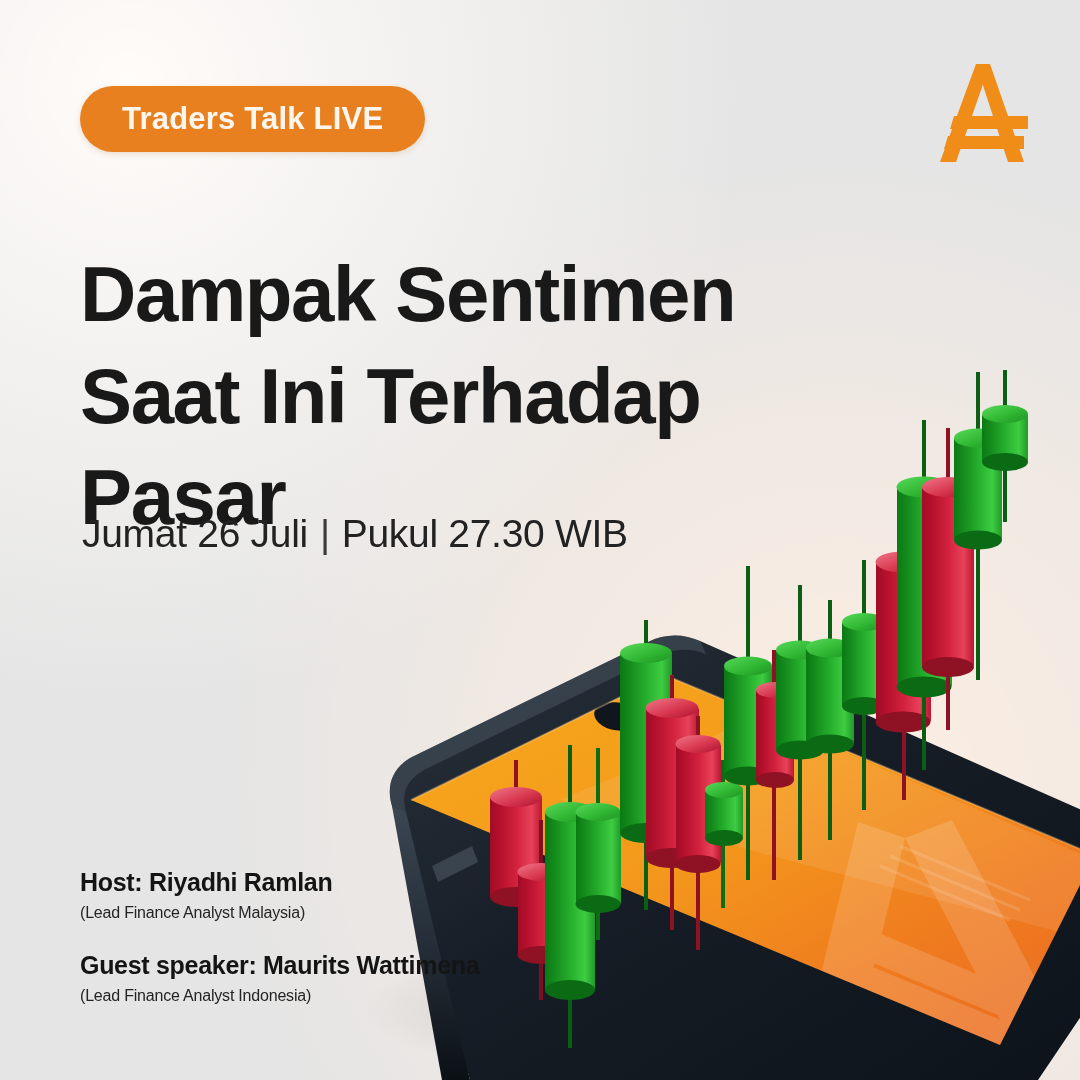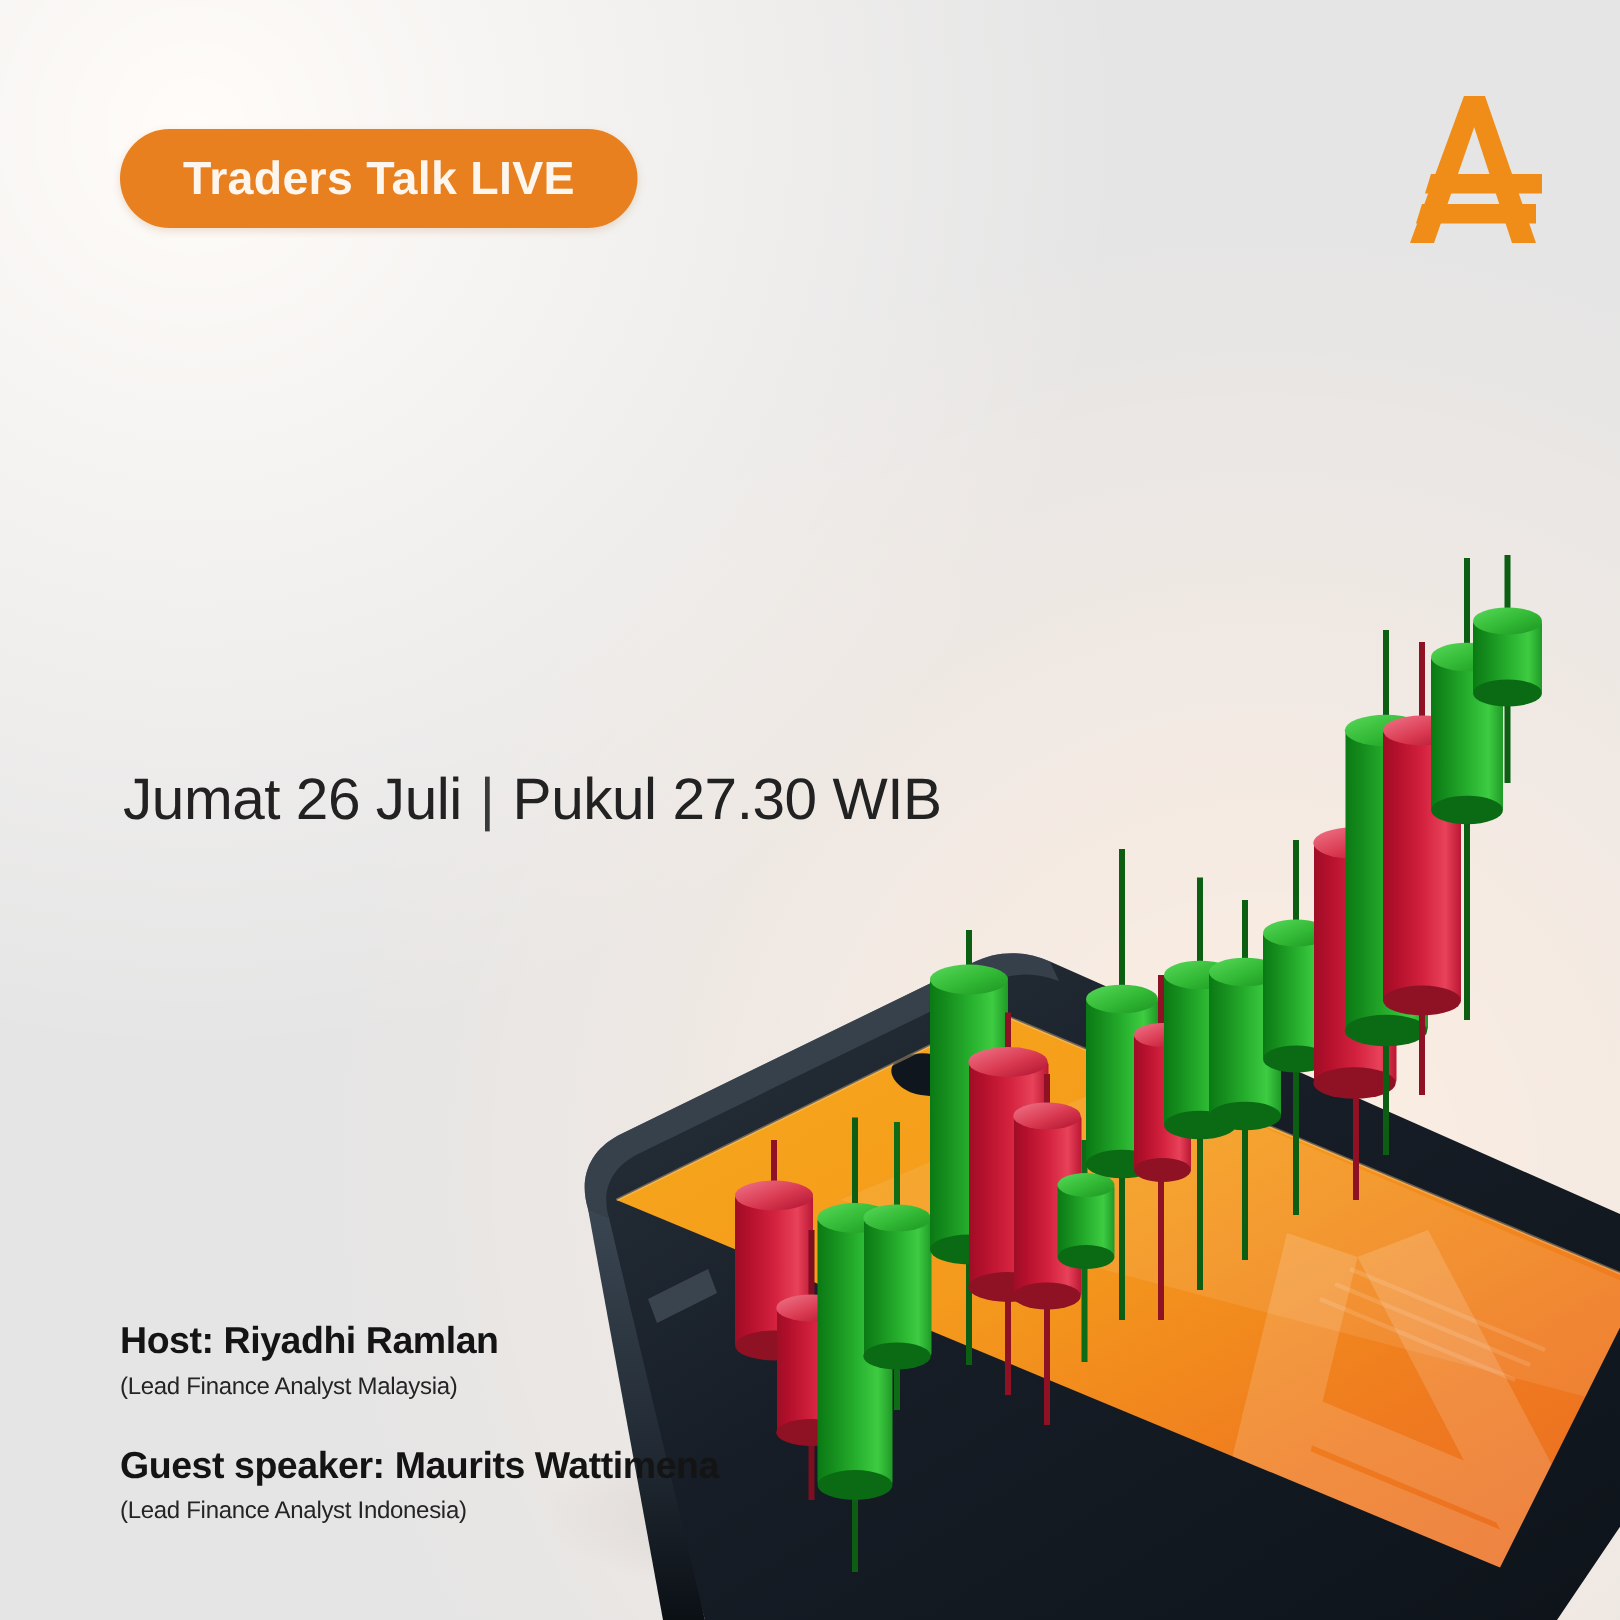--- a/index.html
+++ b/index.html
@@ -89,21 +89,20 @@
     font-weight: 300;
   }
 
   
   .credits {
     position: absolute;
     left: 80px;
     top: 866px;
     width: 470px;
     z-index: 40;
-    margin-top: 12px;
   }
   .credit-block { margin-bottom: 26px; }
   .credit-block:last-child { margin-bottom: 0; }
   .credit-name {
     color: #141414;
     font-size: 25px;
     font-weight: bold;
     line-height: 1.30;
     letter-spacing: -0.3px;
     white-space: nowrap;
@@ -385,20 +384,25 @@
 
         <path d="M 52 6 L 66 6 L 32 104 L 16 104 Z"></path>
 
         <path d="M 30 58 L 104 58 L 104 71 L 26 71 Z"></path>
 
         <path d="M 24 78 L 100 78 L 100 91 L 20 91 Z"></path>
       </g>
     </svg>
   </div>
 
+  <h1 class="headline">
+    <span class="ln">Dampak Sentimen</span>
+    <span class="ln">Saat Ini Terhadap</span>
+    <span class="ln">Pasar</span>
+  </h1>
 
   <div class="dateline">
     <span>Jumat 26 Juli</span><span class="sep">|</span><span>Pukul 27.30 WIB</span>
   </div>
 
   <div class="credits">
     <div class="credit-block">
       <div class="credit-name">Host: Riyadhi Ramlan</div>
       <div class="credit-role">(Lead Finance Analyst Malaysia)</div>
     </div>

